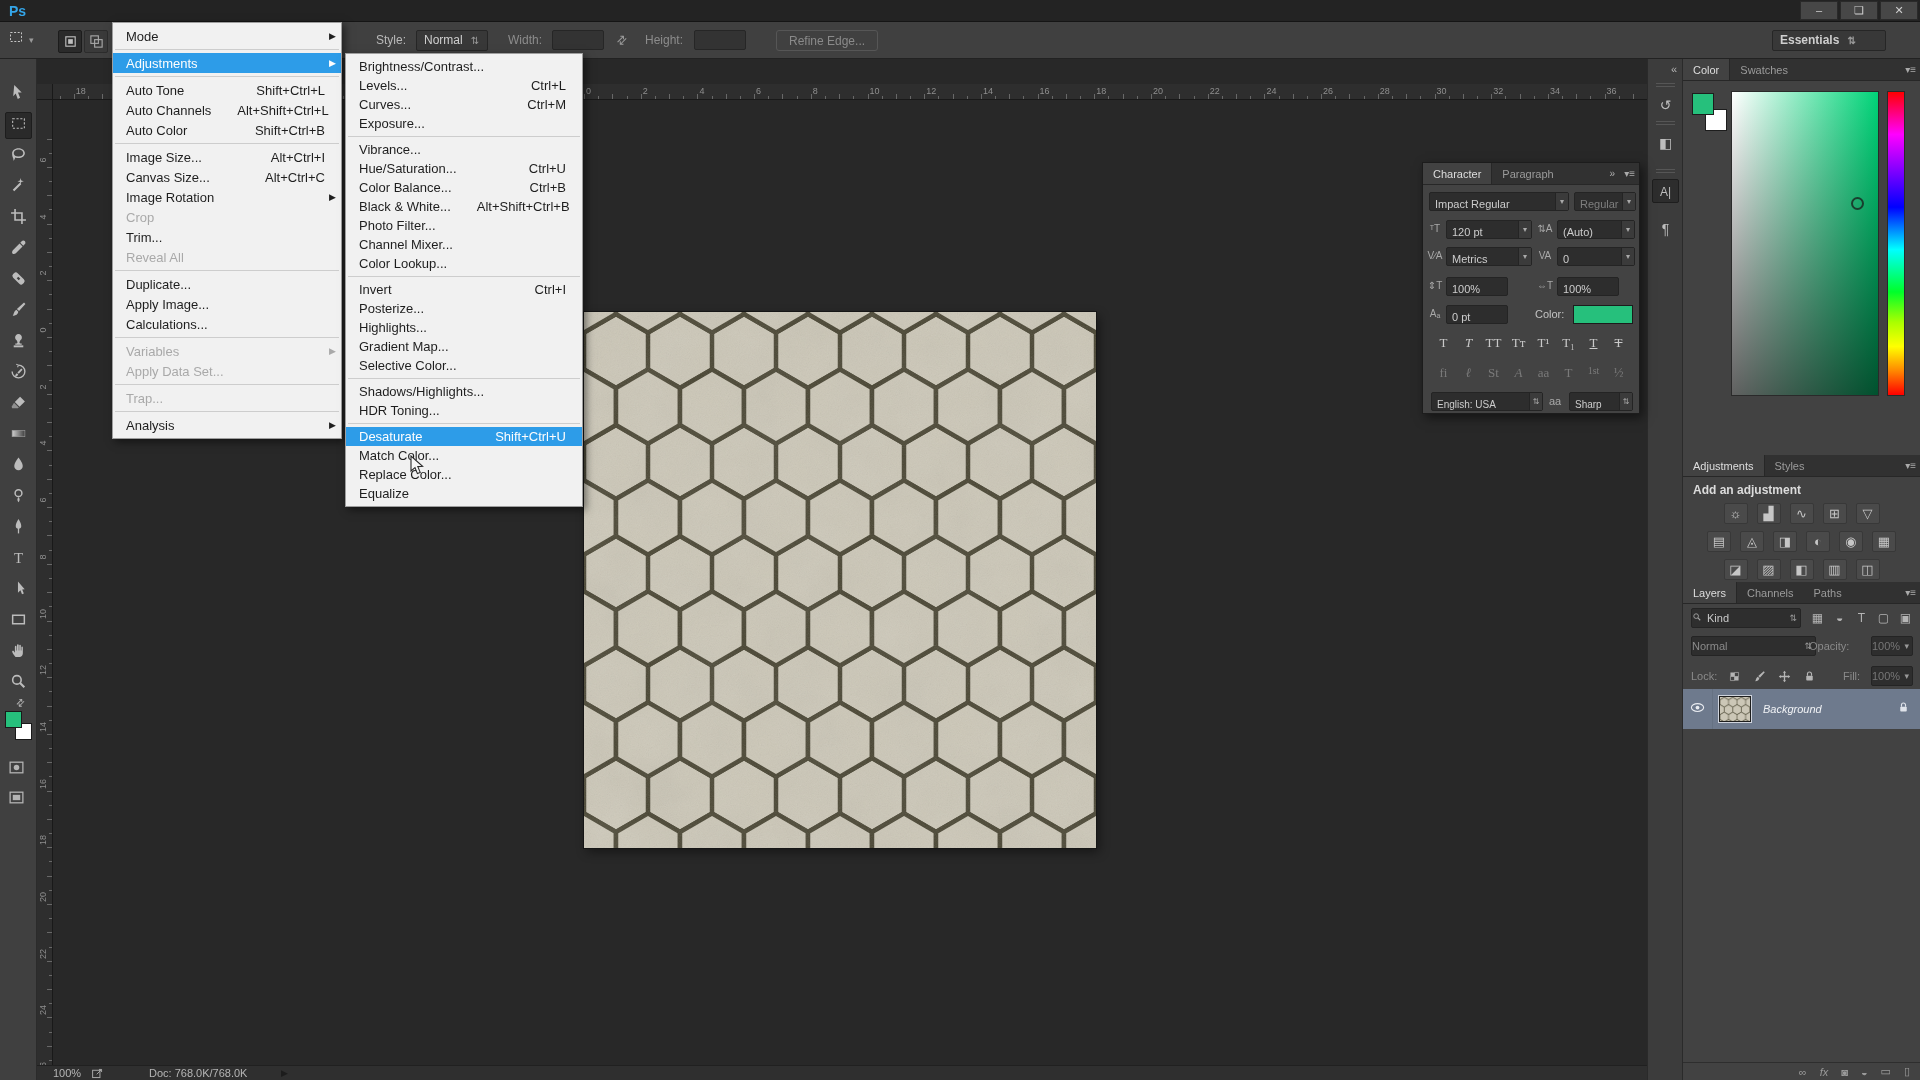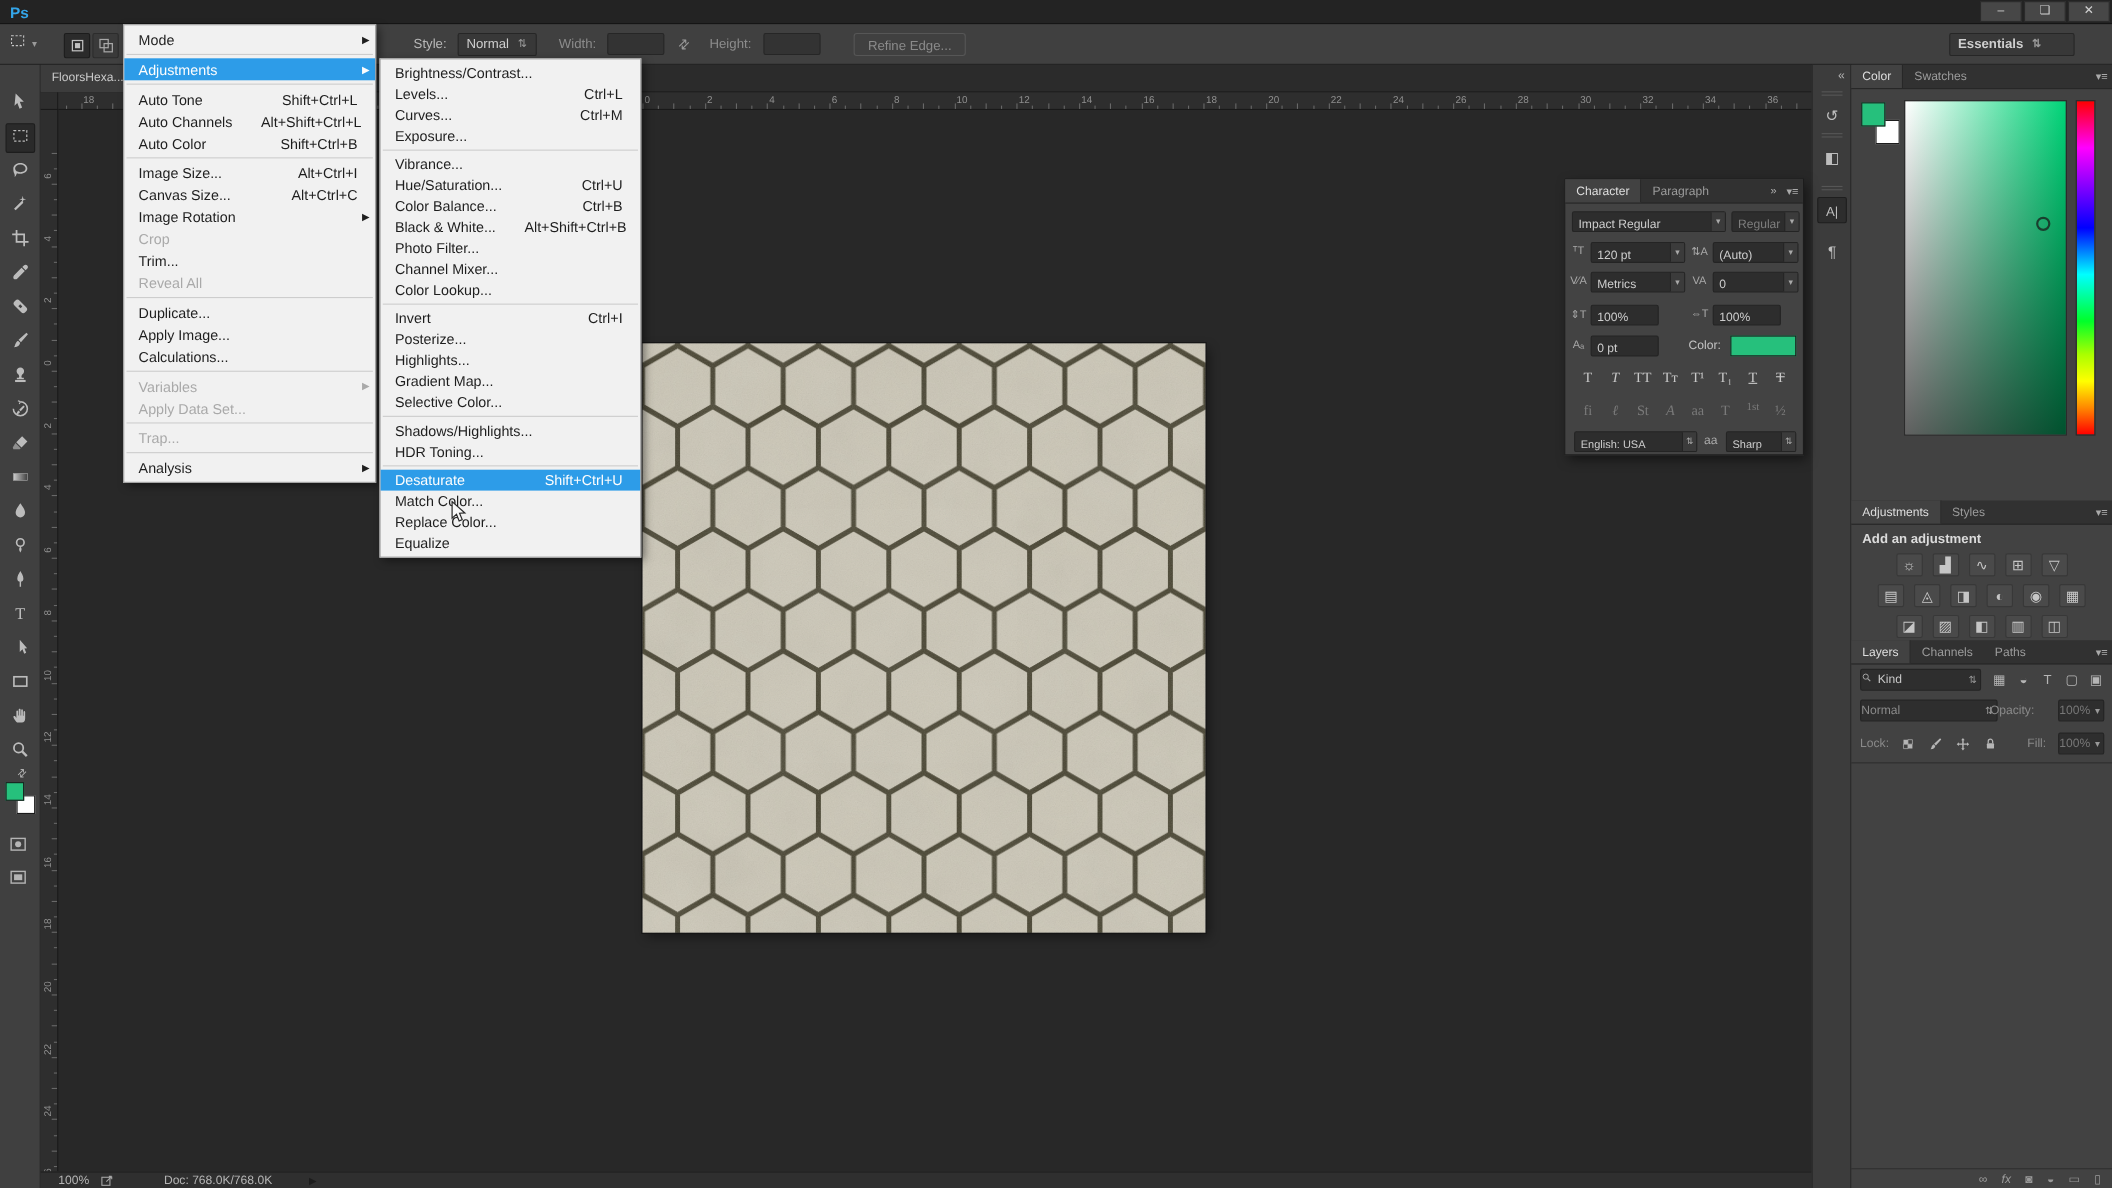--- a/index.html
+++ b/index.html
@@ -316,23 +316,20 @@
           <rect x="2" y="3" width="12" height="10" fill="none" stroke="#b4b4b4" stroke-width="1.2"></rect>
           <circle cx="8" cy="8" r="2.6" fill="#b4b4b4"></circle>
         </svg></div>
       <div style="position: absolute; left: 8px; top: 730px;"><svg width="17" height="17" viewBox="0 0 16 16">
           <rect x="2" y="3" width="12" height="10" fill="none" stroke="#b4b4b4" stroke-width="1.2"></rect>
           <rect x="4.5" y="5.5" width="7" height="5" fill="#b4b4b4"></rect>
         </svg></div>
     </div>
 
   <div id="docarea">
-    <div id="tabrow">
-      <div id="doctab">FloorsHexa...</div>
-    </div>
     <div id="ruler-corner"></div>
     <div id="ruler-h" class="ruler">
         <div class="tick-h" style="left: 6.525px; height: 3px;"></div>
         <div class="tick-h" style="left: 20.7px; height: 5px;"></div>
         <div class="tick-h" style="left: 34.875px; height: 3px;"></div>
         <div class="tick-h" style="left: 49.05px; height: 5px;"></div>
         <div class="tick-h" style="left: 63.225px; height: 3px;"></div>
         <div class="tick-h" style="left: 77.4px; height: 5px;"></div>
         <div class="tick-h" style="left: 91.575px; height: 3px;"></div>
         <div class="tick-h" style="left: 105.75px; height: 5px;"></div>
@@ -698,20 +695,38 @@
           </svg>
         </span>
       </div>
     <span class="dimtxt" style="position:absolute; left:160px; top:611px; font-size:11px;">Fill:</span>
     <div class="lfield dim" style="left:188px; top:607px; width:42px; height:20px;">
       <span style="color:#777;">100%</span>
       <span class="stp">▾</span>
     </div>
     <div style="position:absolute; left:0; top:634px; width:100%; height:1px; background:#2e2e2e;"></div>
 
+    <div id="layerrow" style="top:630px;">
+      <span class="eyecell">
+          <span id="eyeic"><svg width="15" height="15" viewBox="0 0 16 16">
+              <ellipse cx="8" cy="8" rx="6.5" ry="4.2" fill="none" stroke="#e8ebf0" stroke-width="1.2"></ellipse>
+              <circle cx="8" cy="8" r="2" fill="#e8ebf0"></circle>
+            </svg></span>
+        </span>
+      <span id="layerthumb">
+        <svg width="32" height="26" viewBox="0 0 240 195">
+            <rect width="240" height="195" fill="url(#hexpat)"></rect>
+          </svg>
+      </span>
+      <span id="layername">Background</span>
+      <span id="laylock" style="margin-right:10px;"><svg width="13" height="13" viewBox="0 0 16 16">
+            <rect x="4" y="7" width="8" height="6" rx="1" fill="#dfe3ea"></rect>
+            <path d="M5.5 7 L5.5 5 A2.5 2.5 0 0 1 10.5 5 L10.5 7" fill="none" stroke="#dfe3ea" stroke-width="1.4"></path>
+          </svg></span>
+    </div>
 
     <div id="laybotbar" style="position:absolute; left:0; top:1003px; width:100%; height:18px;
          border-top:1px solid #2e2e2e; display:flex; gap:13px; justify-content:flex-end;
          padding-right:10px; align-items:center;">
         <span class="botbar-ic">∞</span>
         <span class="botbar-ic" style="font-style: italic;">fx</span>
         <span class="botbar-ic">◙</span>
         <span class="botbar-ic">◒</span>
         <span class="botbar-ic">▭</span>
         <span class="botbar-ic">▯</span>

